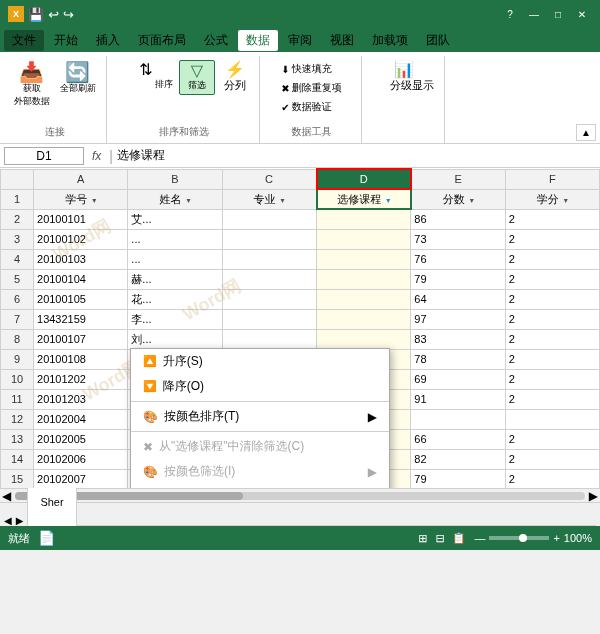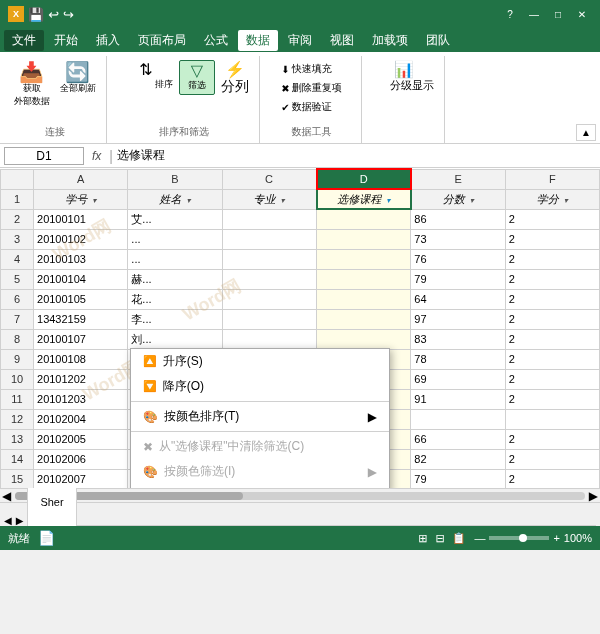--- a/index.html
+++ b/index.html
@@ -25,21 +25,21 @@
     
     .menu-bar {
       background: #217346;
       height: 24px;
       display: flex;
       align-items: center;
       padding: 0 4px;
       gap: 2px;
     }
     .menu-item {
-      color: #ffffff;
+      color: #000000;
       padding: 2px 8px;
       font-size: 12px;
       cursor: pointer;
       border-radius: 2px;
     }
     .menu-item.active-tab {
       background: white;
       color: #217346;
     }
 
@@ -148,21 +148,20 @@
       font-weight: normal;
       color: #333;
       width: 28px;
     }
 
     
     .header-cell {
       background: #f2f2f2;
       text-align: center;
       position: relative;
-      font-style: italic;
     }
     .filter-icon {
       display: inline-block;
       font-size: 8px;
       margin-left: 2px;
       color: #555;
     }
     .filter-active {
       color: #1a8ccc;
     }
@@ -304,21 +303,21 @@
       <div class="ribbon-btn">
         <span class="icon" style="font-size:16px;">⇅</span>
         <span style="font-size:9px;margin-left:36px;">排序</span>
       </div>
       <div class="ribbon-btn active-btn">
         <span class="icon" style="font-size:16px;color:#217346;">▽</span>
         <span style="font-size:9px;">筛选</span>
       </div>
       <div class="ribbon-btn">
         <span class="icon" style="font-size:16px;">⚡</span>
-        <span style="font-size:14px;">分列</span>
+        <span style="font-size:11px;">分列</span>
       </div>
     </div>
     <div class="ribbon-group-label">排序和筛选</div>
   </div>
 
   <div class="ribbon-group" style="min-width:100px;">
     <div class="ribbon-group-content">
       <div class="ribbon-small-group">
         <div class="ribbon-btn-small">
           <span>⬇</span>

